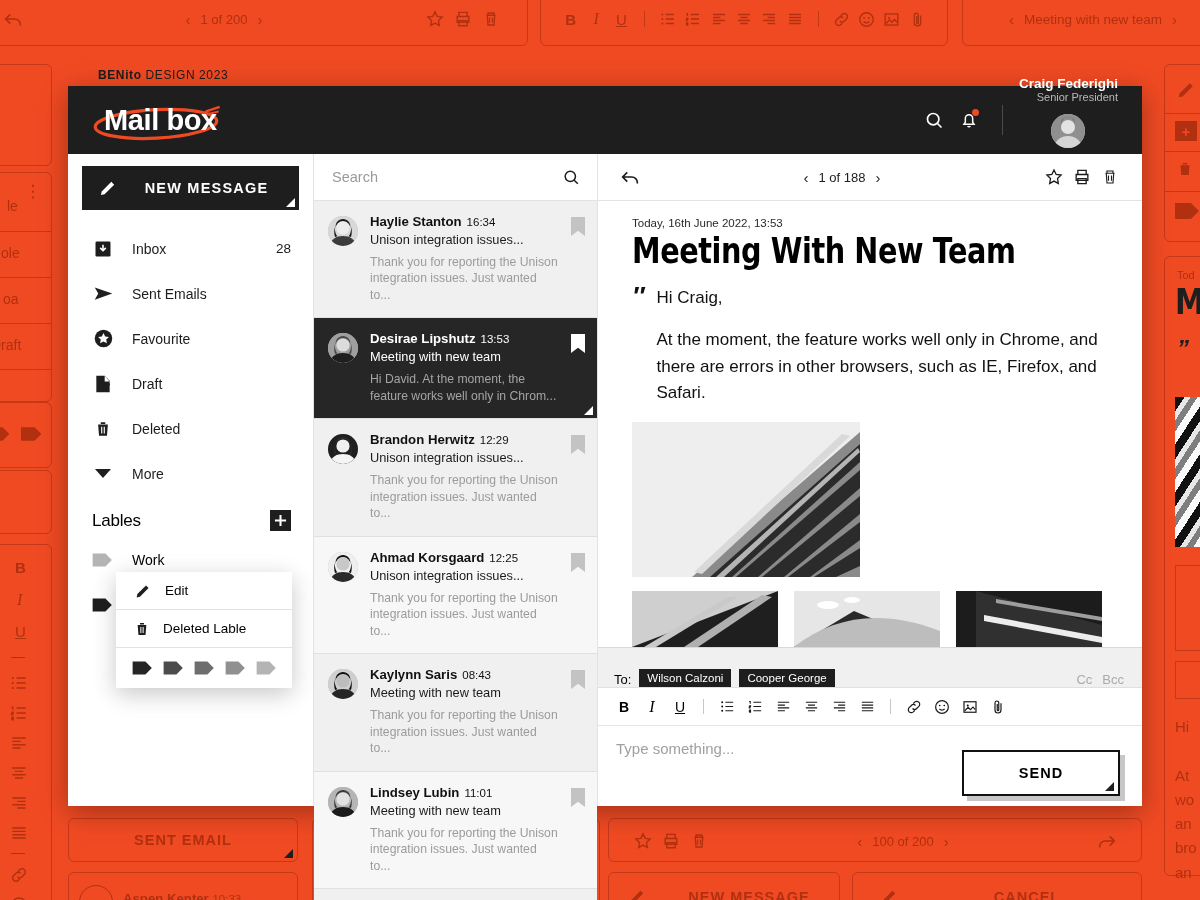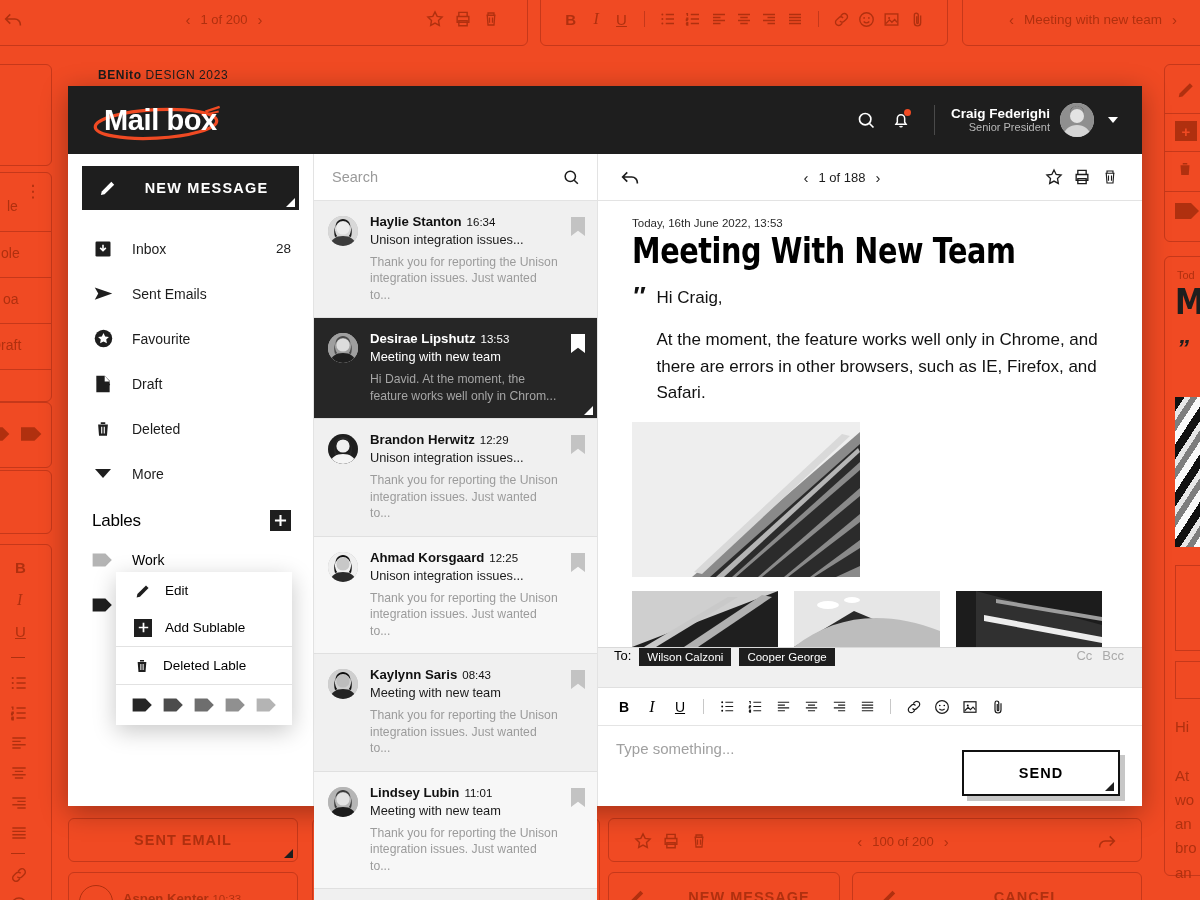--- a/index.html
+++ b/index.html
@@ -48,21 +48,21 @@
   .appbar {
     height: 68px; background: #1E1E1E; display: flex; align-items: center;
     padding: 0 24px 0 26px; color: #fff;
   }
   .logo { position: relative; font-size: 29px; font-weight: 700; letter-spacing: -.4px; padding: 2px 10px; }
   .logo .ellipse { position: absolute; left: -6px; top: 1px; width: 136px; height: 38px; pointer-events: none; }
   .appbar .spacer { flex: 1; }
   .hdr-ico { width: 34px; height: 34px; display: flex; align-items: center; justify-content: center; cursor: pointer; position: relative; }
   .bell-dot { position: absolute; right: 7px; top: 6px; width: 7px; height: 7px; border-radius: 50%; background: #F04A23; }
   .vdiv { width: 1px; height: 30px; background: #4a4a4a; margin: 0 16px; }
-  .user { display: flex; align-items: center; gap: 10px; }
+  .user { display: flex; align-items: center; gap: 10px; flex-direction: column; }
   .user-txt { text-align: right; line-height: 1.15; }
   .user-name { font-size: 13.5px; font-weight: 700; }
   .user-role { font-size: 11px; color: #b9b9b9; }
   .avatar-lg { width: 34px; height: 34px; border-radius: 50%; overflow: hidden; background: #c9c9c9; }
   .caret { border-left: 5px solid transparent; border-right: 5px solid transparent; border-top: 6px solid #fff; margin-left: 4px; }
 
   
   .appbody { display: flex; height: 652px; }
   .sidebar { width: 246px; border-right: 1px solid #e3e3e3; position: relative; background: #fff; }
   .list { width: 284px; border-right: 1px solid #e3e3e3; background: #fff; }
@@ -136,21 +136,21 @@
   .quote { display: flex; gap: 12px; margin-top: 14px; }
   .qmark { font-size: 26px; font-weight: 700; font-style: italic; line-height: .85; color: #111; }
   .rbody { font-size: 17px; line-height: 1.55; color: #111; }
   .rbody p + p { margin-top: 10px; }
   .gal { display: flex; gap: 16px; margin-top: 16px; }
   .ph { background: #d0d0d0; overflow: hidden; position: relative; }
   .thumbs { display: flex; gap: 16px; margin-top: 14px; }
 
   
   .compose { border-top: 1px solid #d9d9d9; background: #fff; }
-  .torow { height: 40px; background: #F0F0F0; display: flex; align-items: flex-start; padding: 0 18px 0 16px; gap: 8px; border-bottom: 1px solid #e0e0e0;}
+  .torow { height: 40px; background: #F0F0F0; display: flex; align-items: flex-end; padding: 0 18px 0 16px; gap: 8px; border-bottom: 1px solid #e0e0e0;}
   .tolbl { font-size: 13px; }
   .chip { background: #1E1E1E; color: #fff; font-size: 11.5px; padding: 3px 8px; }
   .ccbcc { margin-left: auto; display: flex; gap: 10px; font-size: 13px; color: #aaa; }
   .ftb { height: 38px; display: flex; align-items: center; gap: 4px; padding: 0 14px; border-bottom: 1px solid #e4e4e4; }
   .ftb .sep { width: 1px; height: 15px; background: #c8c8c8; margin: 0 7px; }
   .fbtn { width: 24px; height: 24px; display: flex; align-items: center; justify-content: center; font-size: 14px; cursor: pointer; }
   .ctext { height: 80px; padding: 14px 18px; position: relative; }
   .ctext .ph-txt { color: #a0a0a0; font-size: 15px; }
   .send {
     position: absolute; right: 22px; bottom: 10px; width: 158px; height: 46px;
@@ -595,28 +595,20 @@
           <span class="dots">⋮</span>
         </div>
 
         <div class="ctx">
           <div class="ctx-row">
             <svg width="18" height="18" viewBox="0 0 24 24">
                 <path d="M3.5 20.5l1-4.4L16 4.6l3.4 3.4L7.9 19.5l-4.4 1z" fill="#1E1E1E"></path>
               </svg>
             <span>Edit</span>
           </div>
-          <div class="ctx-row">
-            <span style="width:18px;height:18px;background:#1E1E1E;display:flex;align-items:center;justify-content:center;">
-              <svg width="11" height="11" viewBox="0 0 14 14">
-                  <path d="M7 1v12M1 7h12" stroke="#fff" stroke-width="2.2"></path>
-                </svg>
-            </span>
-            <span>Add Sublable</span>
-          </div>
           <div class="ctx-sep"></div>
           <div class="ctx-row">
             <svg width="16" height="18" viewBox="0 0 24 24">
                 <path d="M5.5 6h13l-1.2 15H6.7L5.5 6zM9 3h6v2.2H9z" fill="#1E1E1E"></path>
                 <path d="M10.3 9v9M13.7 9v9" stroke="#fff" stroke-width="1.5"></path>
               </svg>
             <span>Deleted Lable</span>
           </div>
           <div class="ctx-sep"></div>
           <div class="ctx-swatches">

